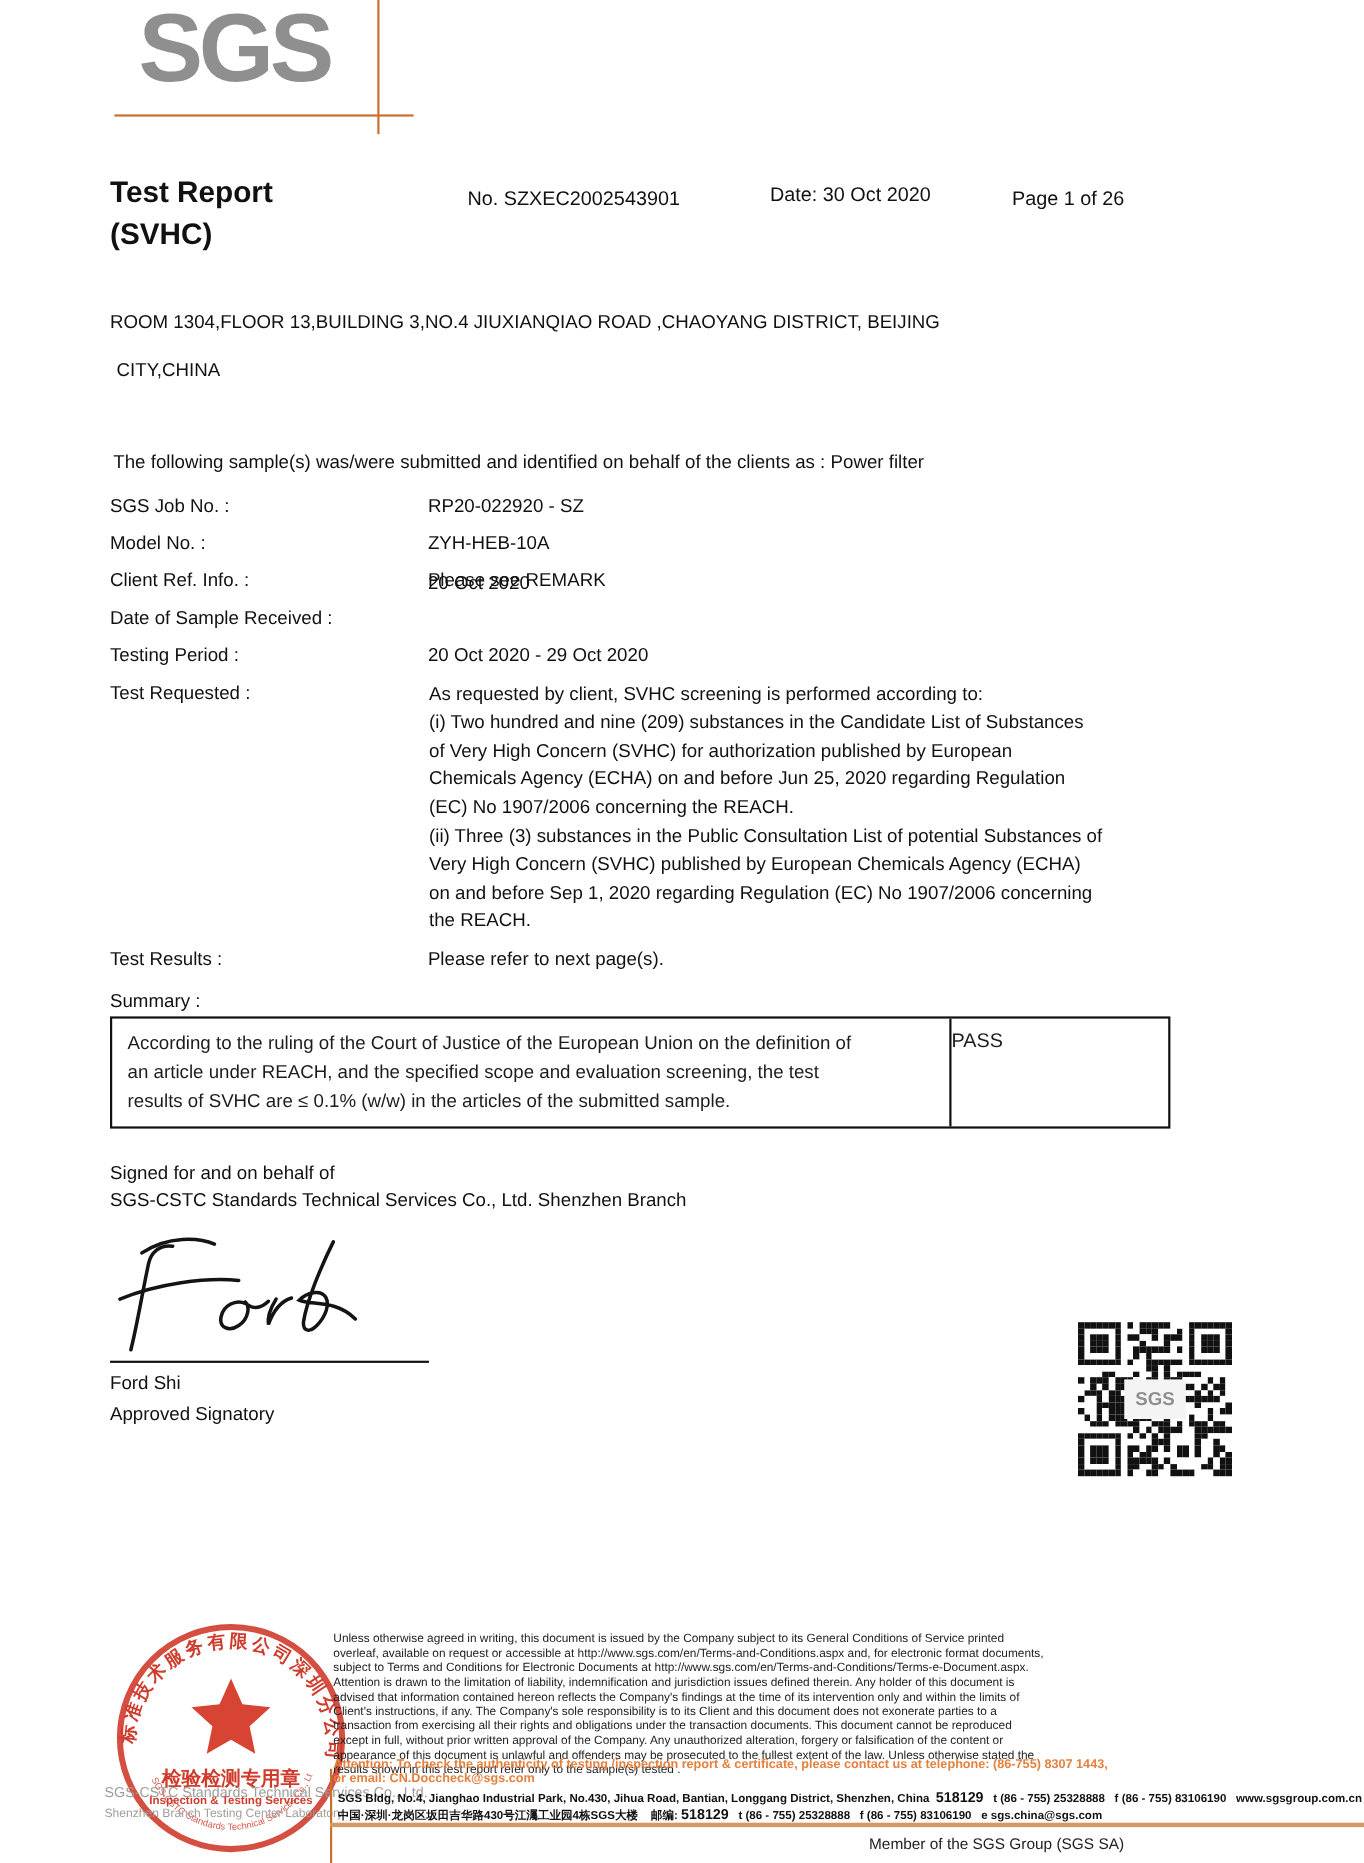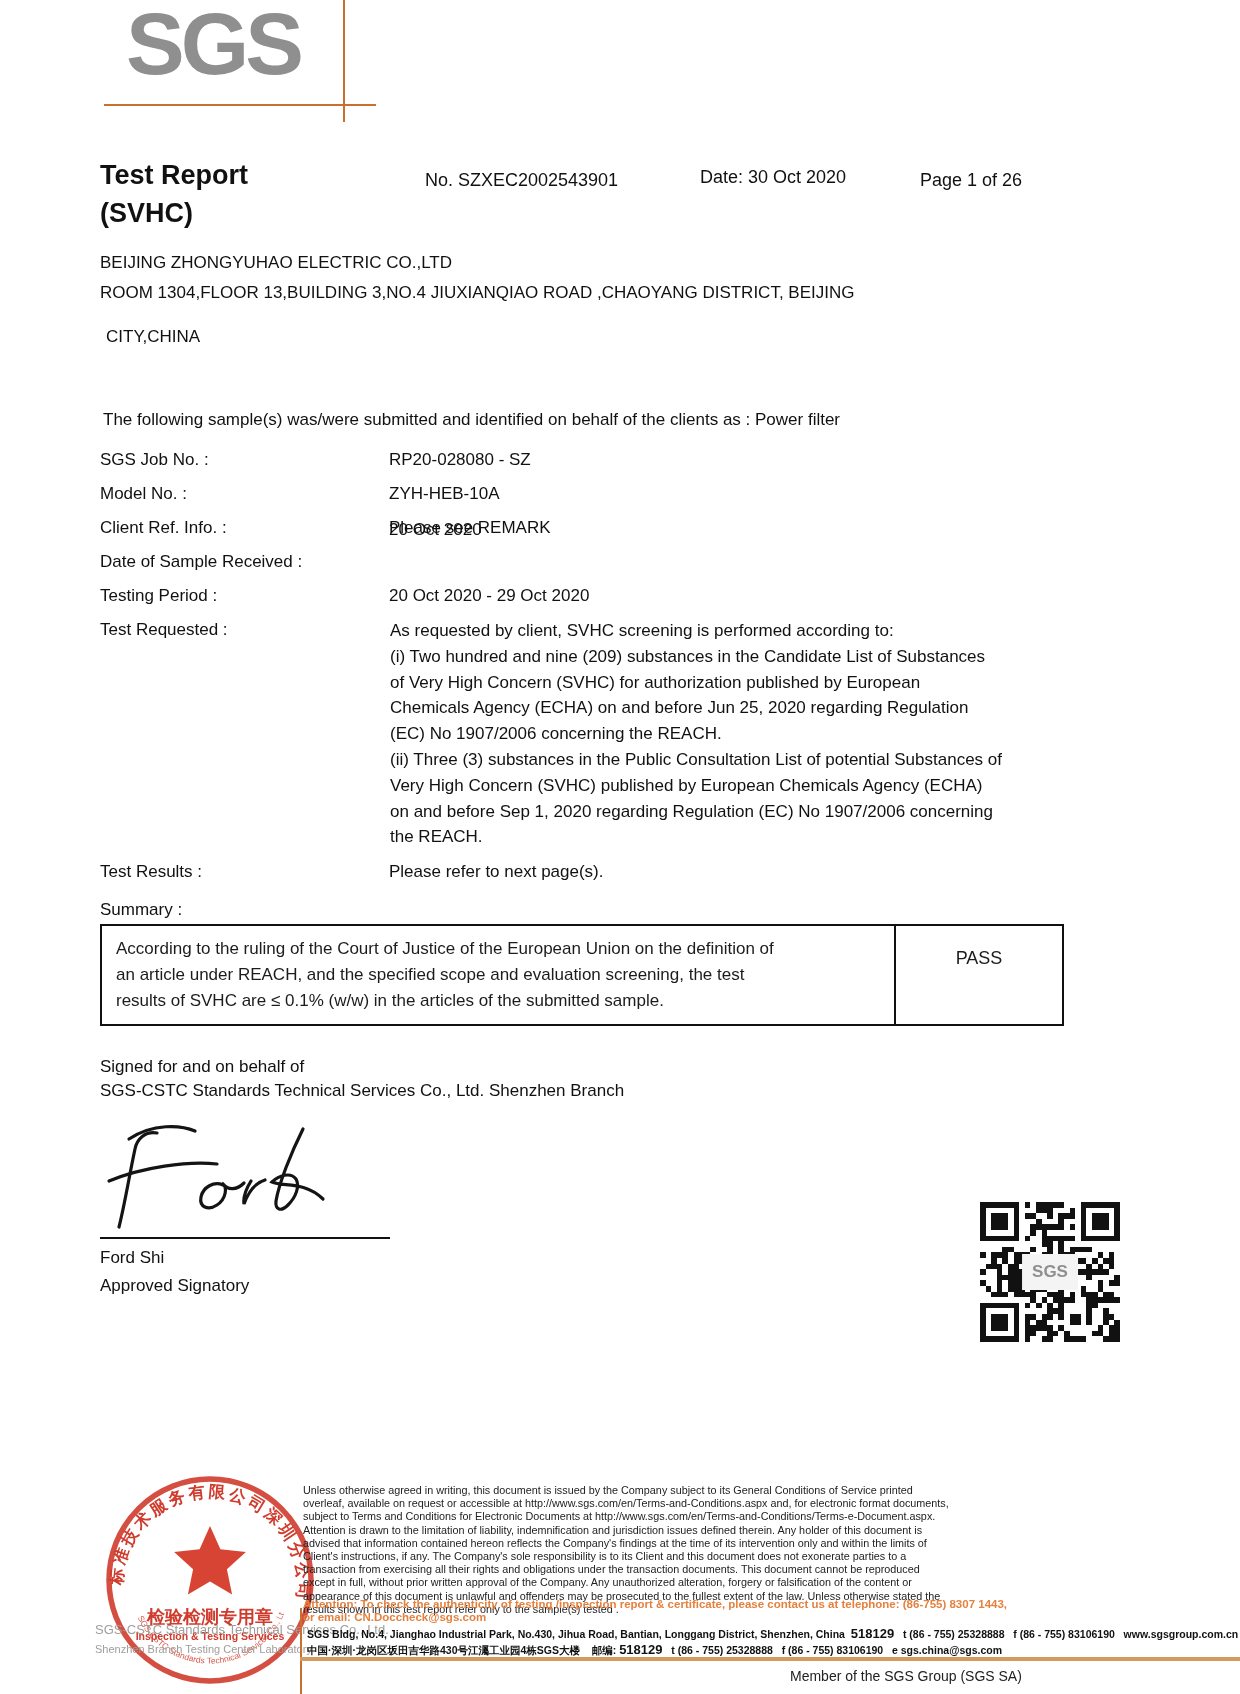--- a/index.html
+++ b/index.html
@@ -13,21 +13,21 @@
   .cross-v{width:2px;background:#c96f2f;}
   .cross-h{height:2px;background:#c96f2f;}
   .h1{font-size:27px;font-weight:700;color:#111;}
   .meta{font-size:18px;color:#111;}
   .body-txt{font-size:17px;line-height:30px;color:#111;}
   .label{font-size:17px;color:#111;}
   .value{font-size:17px;color:#111;}
   .para{font-size:17px;line-height:25.8px;white-space:pre-line;color:#111;}
   .sum-box{border:2px solid #111;display:flex;}
   .sum-left{flex:1;padding:10px 14px;font-size:17px;line-height:26px;white-space:pre-line;border-right:2px solid #111;}
-  .sum-right{width:166px;text-align:center;padding-top:22px;font-size:18px;}
+  .sum-right{width:197px;text-align:left;padding-top:10px;font-size:18px;}
   .fineprint{font-size:10.8px;line-height:13.2px;color:#222;text-align:justify;white-space:pre-line;}
   .attention{font-size:11.5px;line-height:13.5px;font-weight:700;color:#e4813f;}
   .addr{font-size:10.5px;font-weight:700;color:#111;white-space:nowrap;}
   .addr .zip{font-size:13px;}
   .member{font-size:14px;color:#222;}
   .gray-co{color:#a09d9a;}
   .qr-grid{display:grid;background:#fff;}
   .qr-cell{background:#fff;}
   .qr-cell.on{background:#111;}
   .qr-center{
@@ -43,28 +43,27 @@
   <div class="abs logo-text" style="left:126px;top:0px;">SGS</div>
   <div class="abs cross-v" style="left:343px;top:0;height:122px;"></div>
   <div class="abs cross-h" style="left:104px;top:104px;width:272px;"></div>
 
   <div class="abs h1" style="left:100px;top:160px;">Test Report</div>
   <div class="abs h1" style="left:100px;top:198px;">(SVHC)</div>
   <div class="abs meta" style="left:425px;top:170px;">No. SZXEC2002543901</div>
   <div class="abs meta" style="left:700px;top:167px;">Date: 30 Oct 2020</div>
   <div class="abs meta" style="left:920px;top:170px;">Page 1 of 26</div>
 
-  <div class="abs body-txt" style="left:100px;top:248px;">BEIJING ZHONGYUHAO ELECTRIC CO.,LTD</div>
   <div class="abs body-txt" style="left:100px;top:278px;">ROOM 1304,FLOOR 13,BUILDING 3,NO.4 JIUXIANQIAO ROAD ,CHAOYANG DISTRICT, BEIJING</div>
   <div class="abs body-txt" style="left:106px;top:308px;margin-top:14px;">CITY,CHINA</div>
 
   <div class="abs body-txt" style="left:103px;top:405px;">The following sample(s) was/were submitted and identified on behalf of the clients as : Power filter</div>
 
   <div class="abs label" style="left:100px;top:450px;">SGS Job No. :</div>
-  <div class="abs value" style="left:389px;top:450px;">RP20-028080 - SZ</div>
+  <div class="abs value" style="left:389px;top:450px;">RP20-022920 - SZ</div>
 
   <div class="abs label" style="left:100px;top:484px;">Model No. :</div>
   <div class="abs value" style="left:389px;top:484px;">ZYH-HEB-10A</div>
 
   <div class="abs label" style="left:100px;top:518px;">Client Ref. Info. :</div>
   <div class="abs value" style="left:389px;top:518px;">Please see REMARK</div>
 
   <div class="abs label" style="left:100px;top:552px;text-align:right;">Date of Sample Received :</div>
   <div class="abs value" style="left:389px;top:520px;">20 Oct 2020</div>
 

